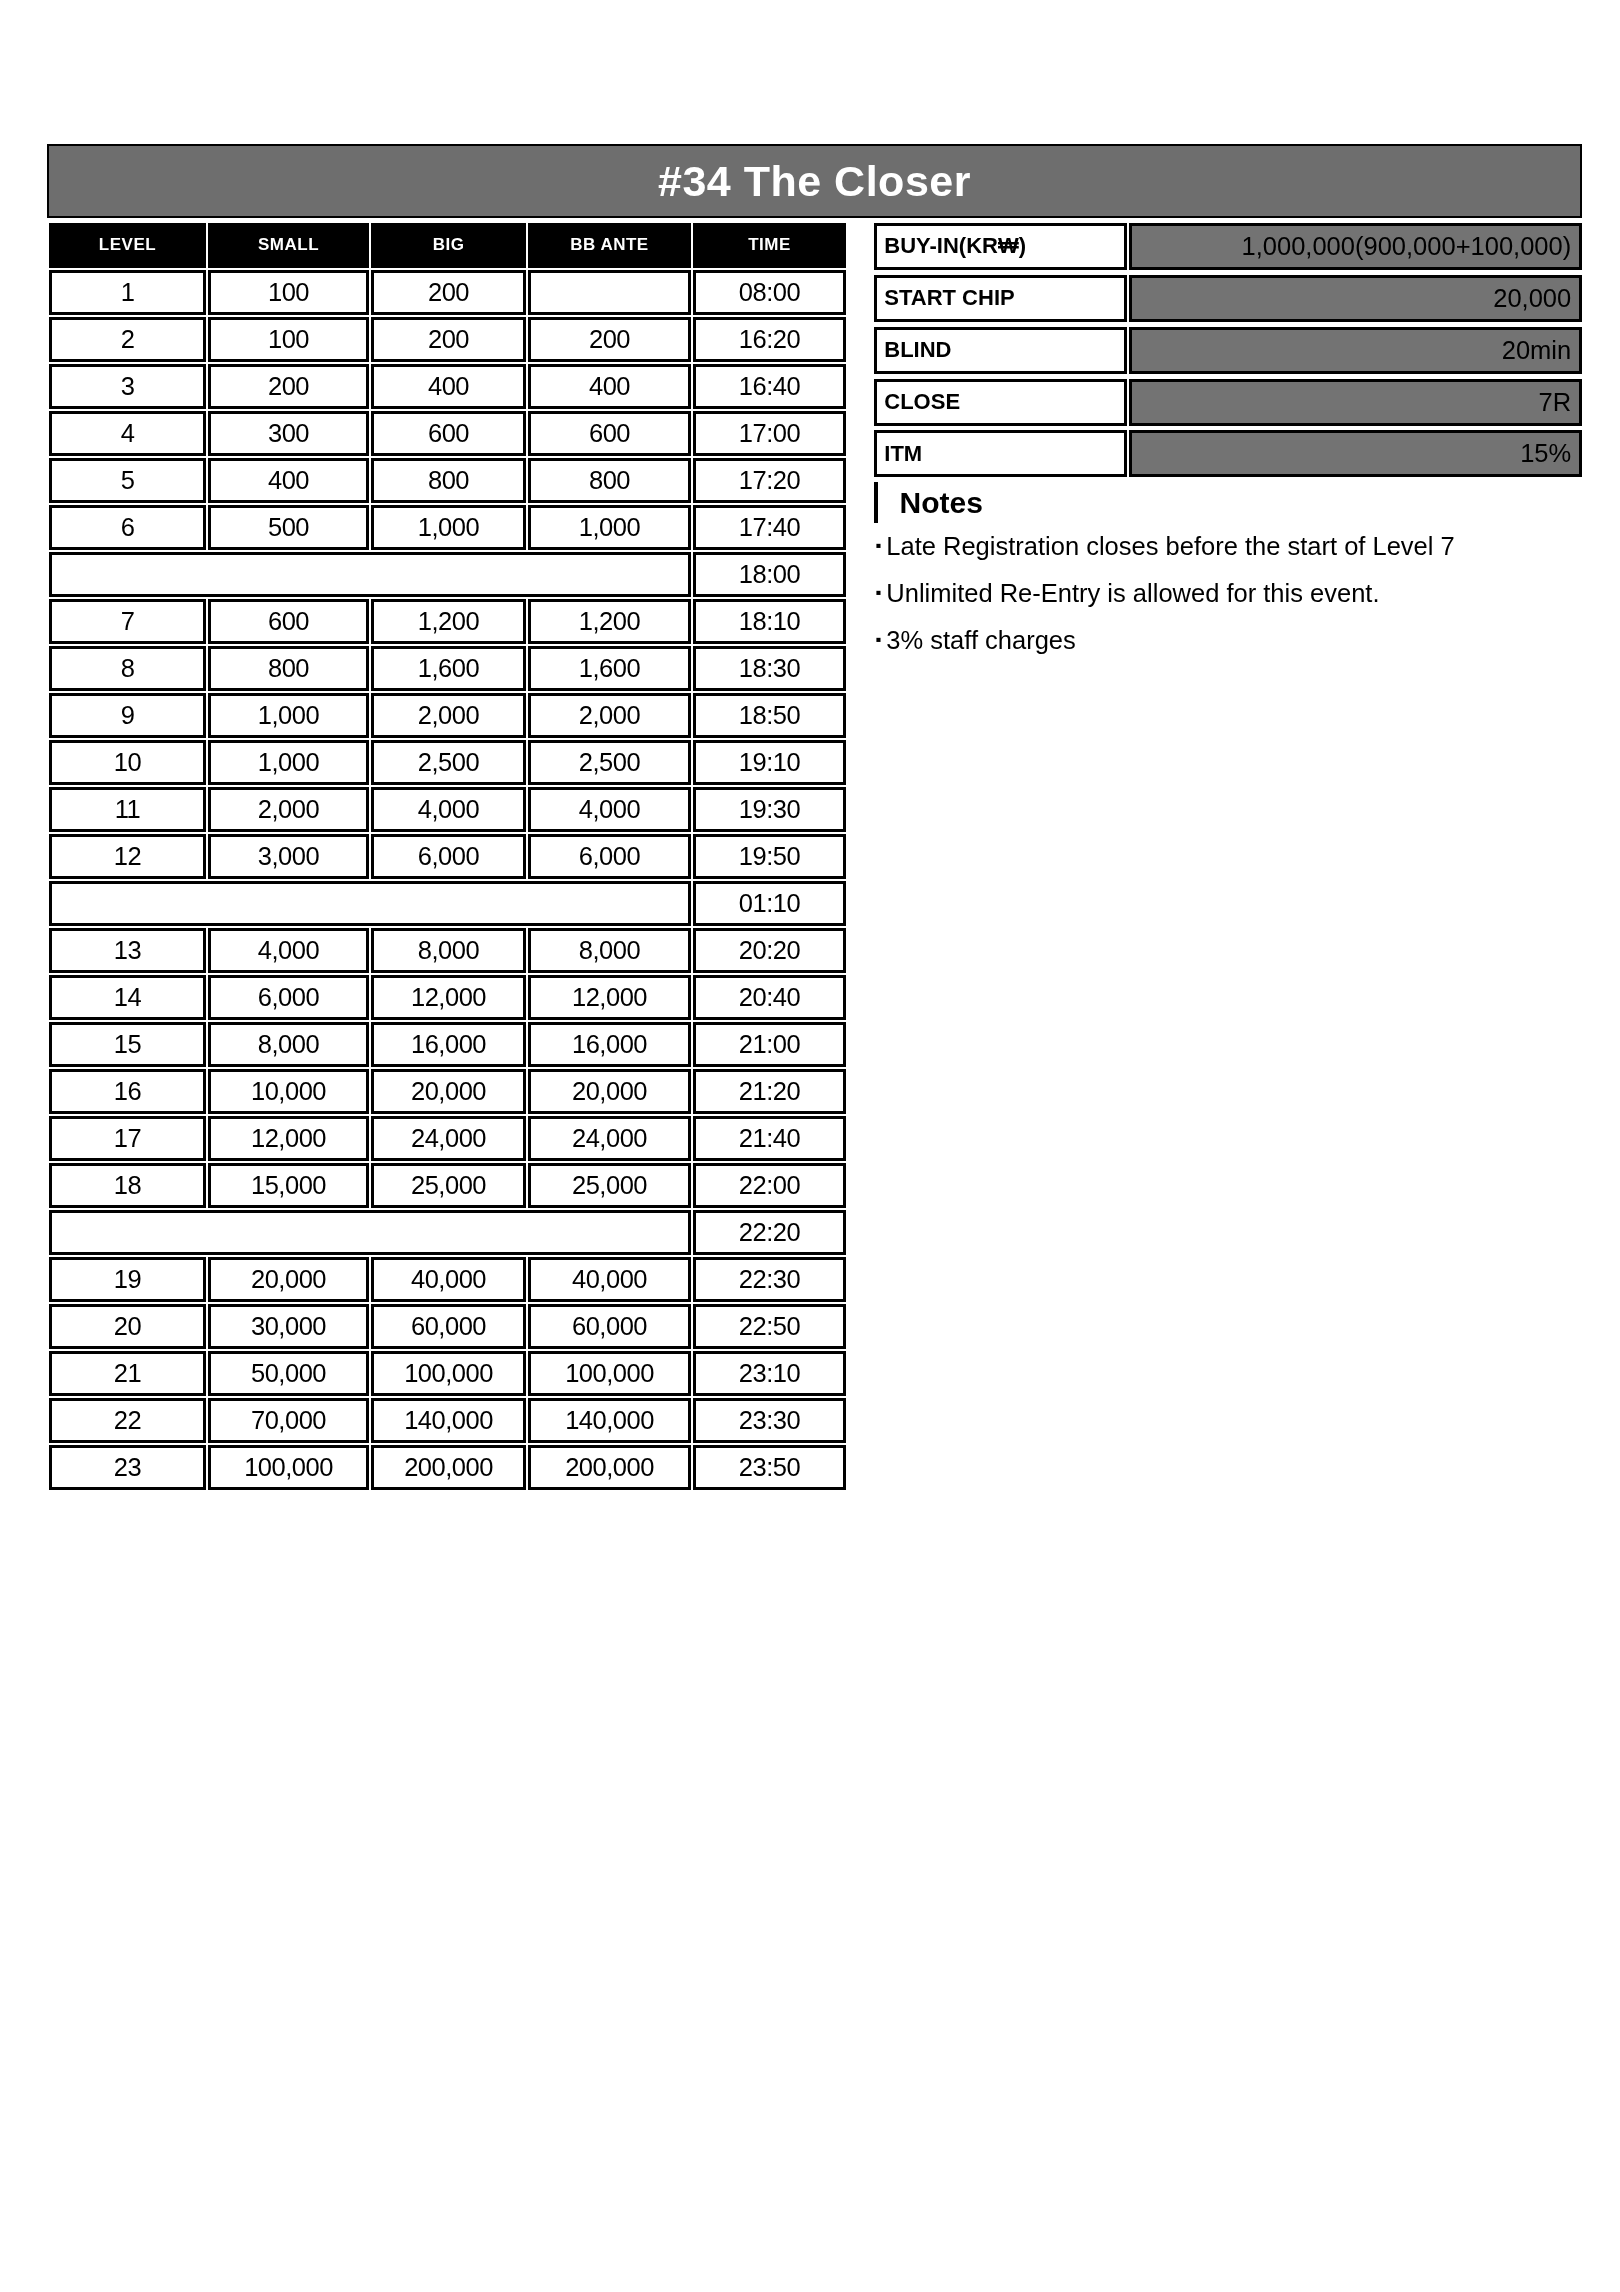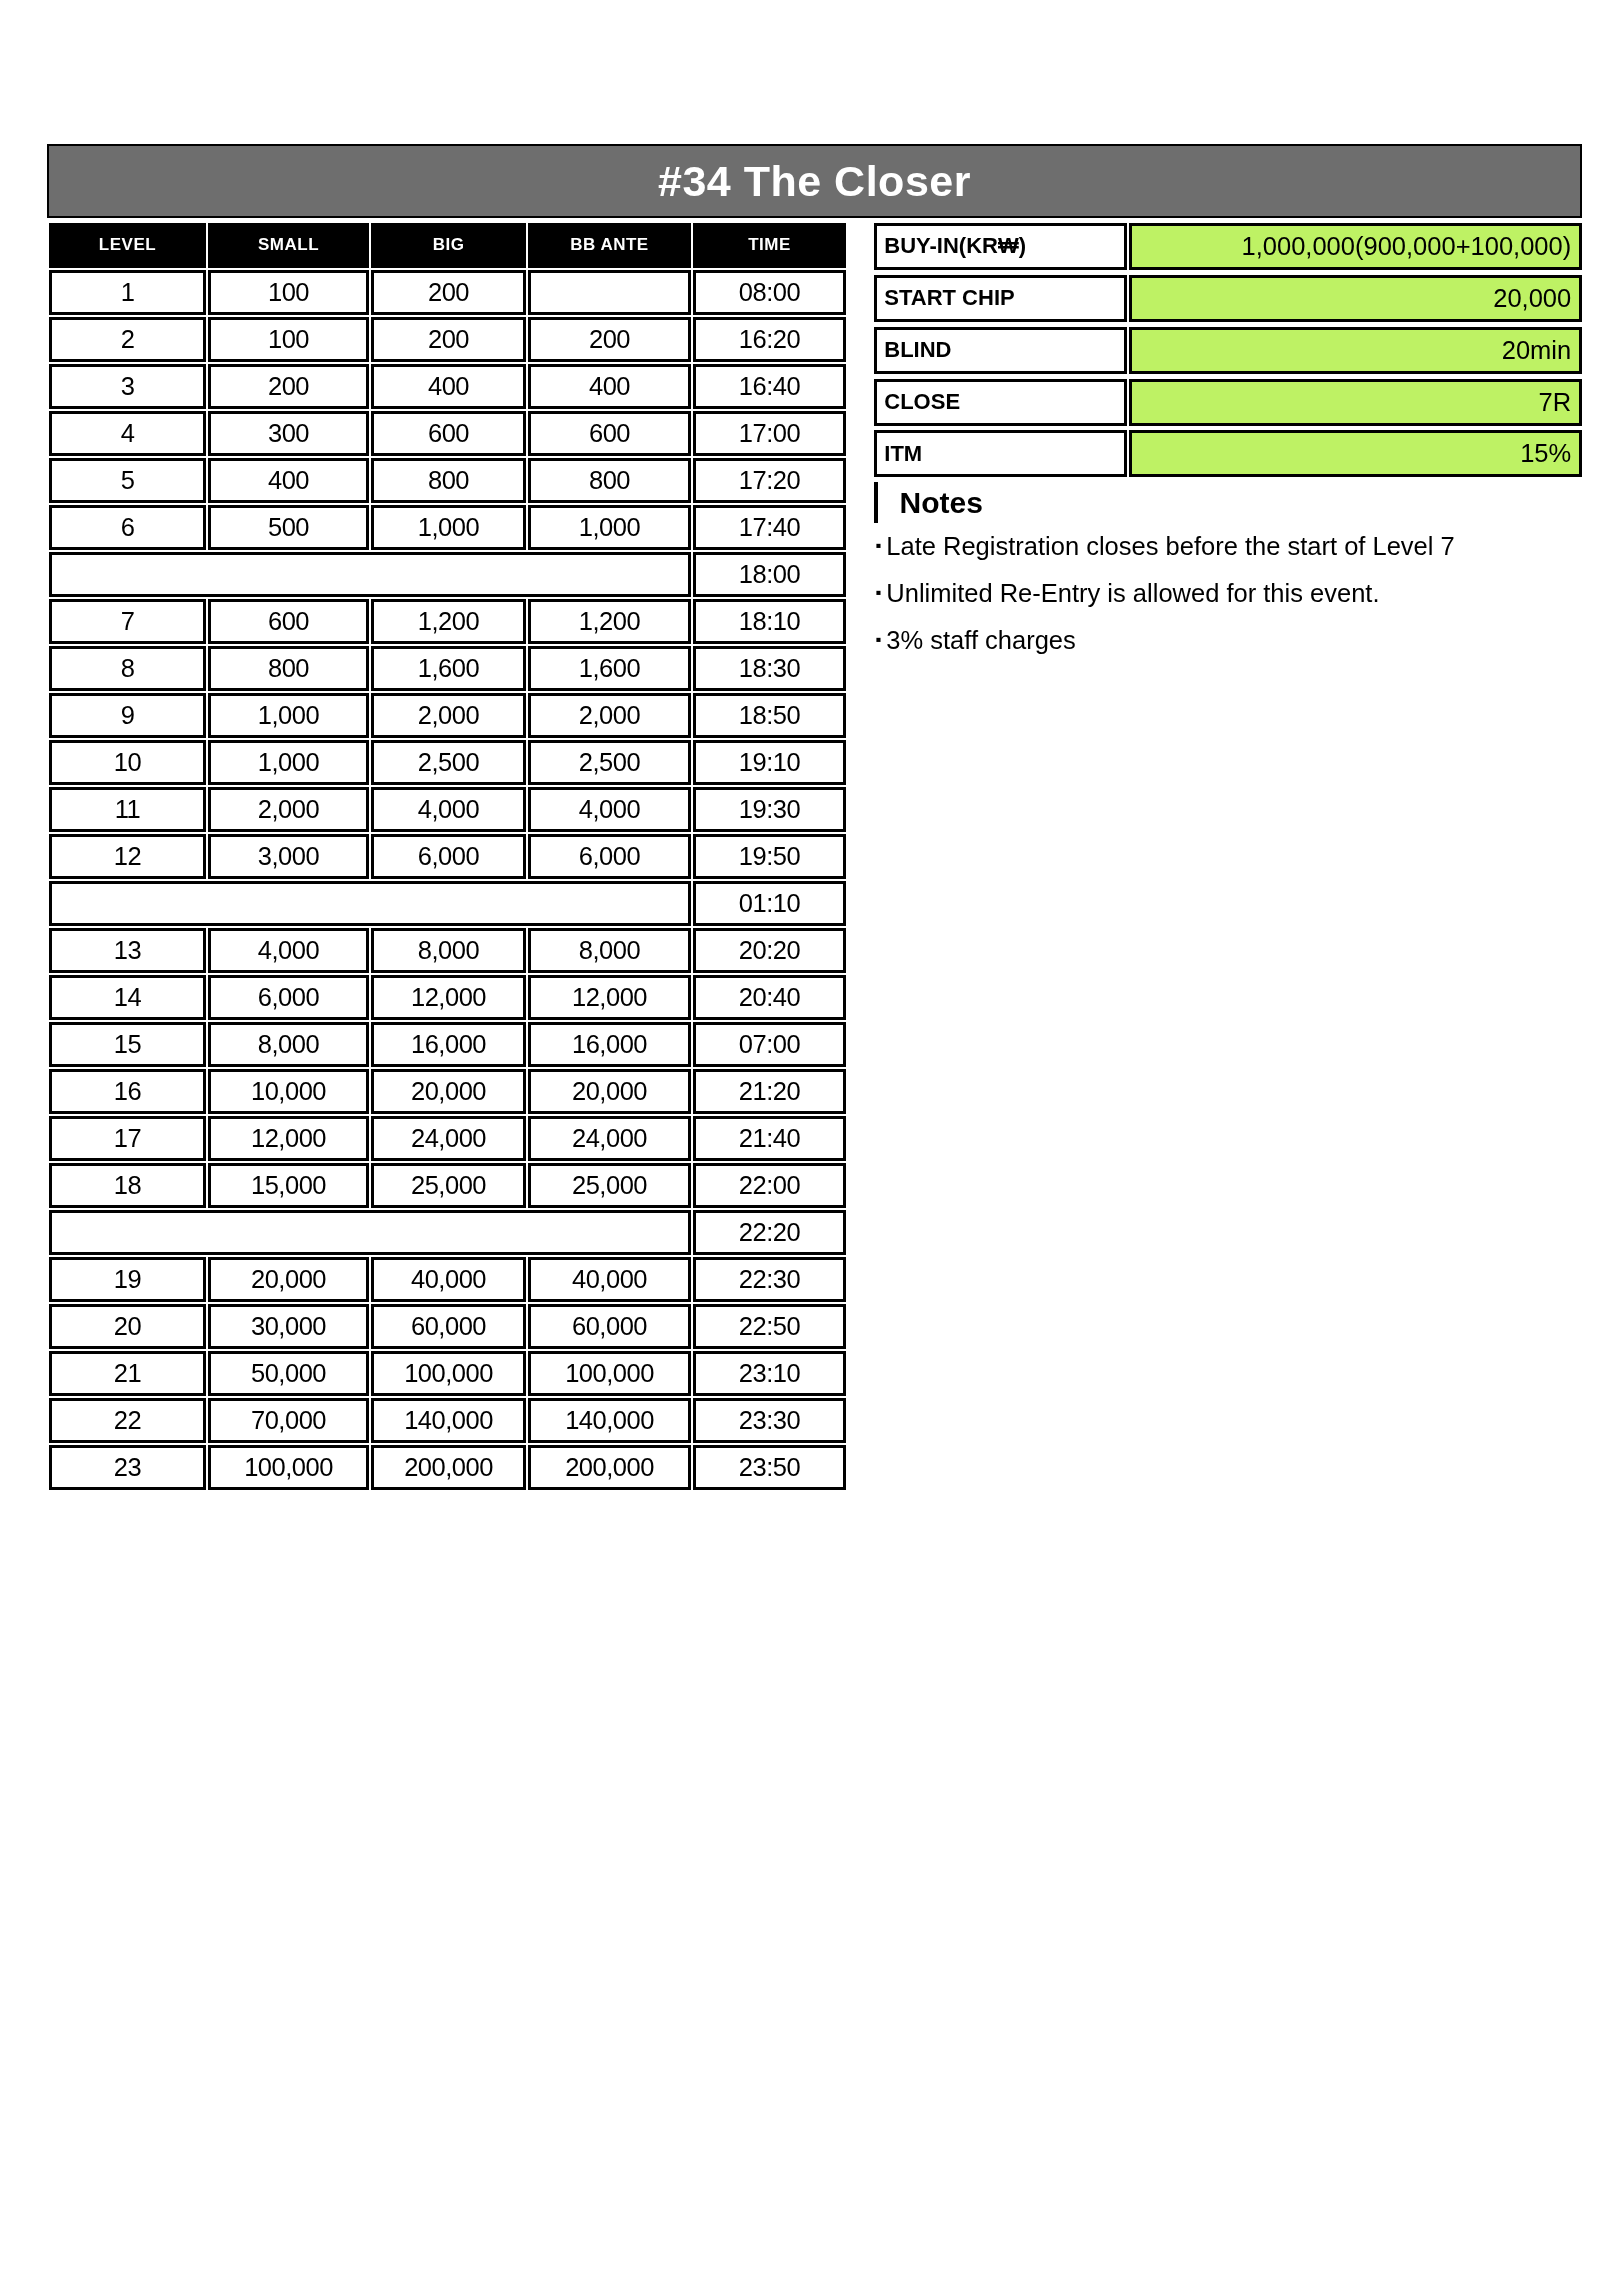--- a/index.html
+++ b/index.html
@@ -43,21 +43,21 @@
   .info-panel{margin-left:25.5px;flex:1;margin-top:2px;}
   .info-row{display:flex;height:47px;margin-bottom:4.9px;}
   .info-label{
     box-sizing:border-box;width:253px;flex:none;
     border:3.9px solid #000;background:#fff;
     font-weight:bold;font-size:22px;
     display:flex;align-items:center;padding-left:7.8px;
   }
   .info-value{
     box-sizing:border-box;flex:1;margin-left:2px;
-    border:3.9px solid #000;background:#bef264;font-size:25.5px;
+    border:3.9px solid #000;background:#737373;font-size:25.5px;
     display:flex;align-items:center;justify-content:flex-end;padding-right:7.8px;
   }
   .notes-section{margin-top:2px;}
   .notes-title{
     height:41px;display:flex;align-items:center;
     border-left:4.9px solid #000;padding-left:22px;
     font-weight:bold;font-size:30px;
   }
   .note-line{height:47px;display:flex;align-items:center;font-size:25.5px;}
   .note-line .bullet{font-size:16.7px;margin:0 4.9px 0 2px;line-height:1;}
@@ -192,21 +192,21 @@
             <td>6,000</td>
             <td>12,000</td>
             <td>12,000</td>
             <td>20:40</td>
           </tr>
           <tr>
             <td>15</td>
             <td>8,000</td>
             <td>16,000</td>
             <td>16,000</td>
-            <td>07:00</td>
+            <td>21:00</td>
           </tr>
           <tr>
             <td>16</td>
             <td>10,000</td>
             <td>20,000</td>
             <td>20,000</td>
             <td>21:20</td>
           </tr>
           <tr>
             <td>17</td>

